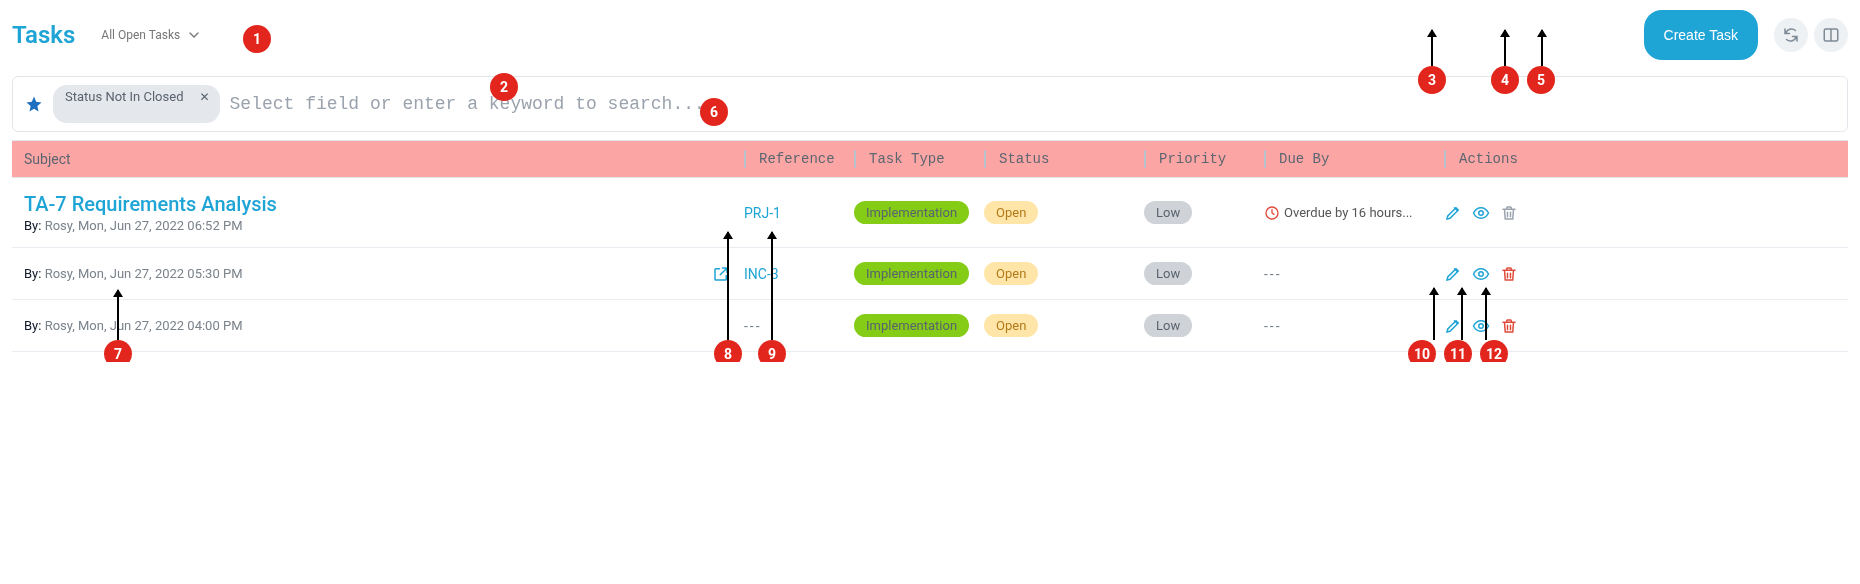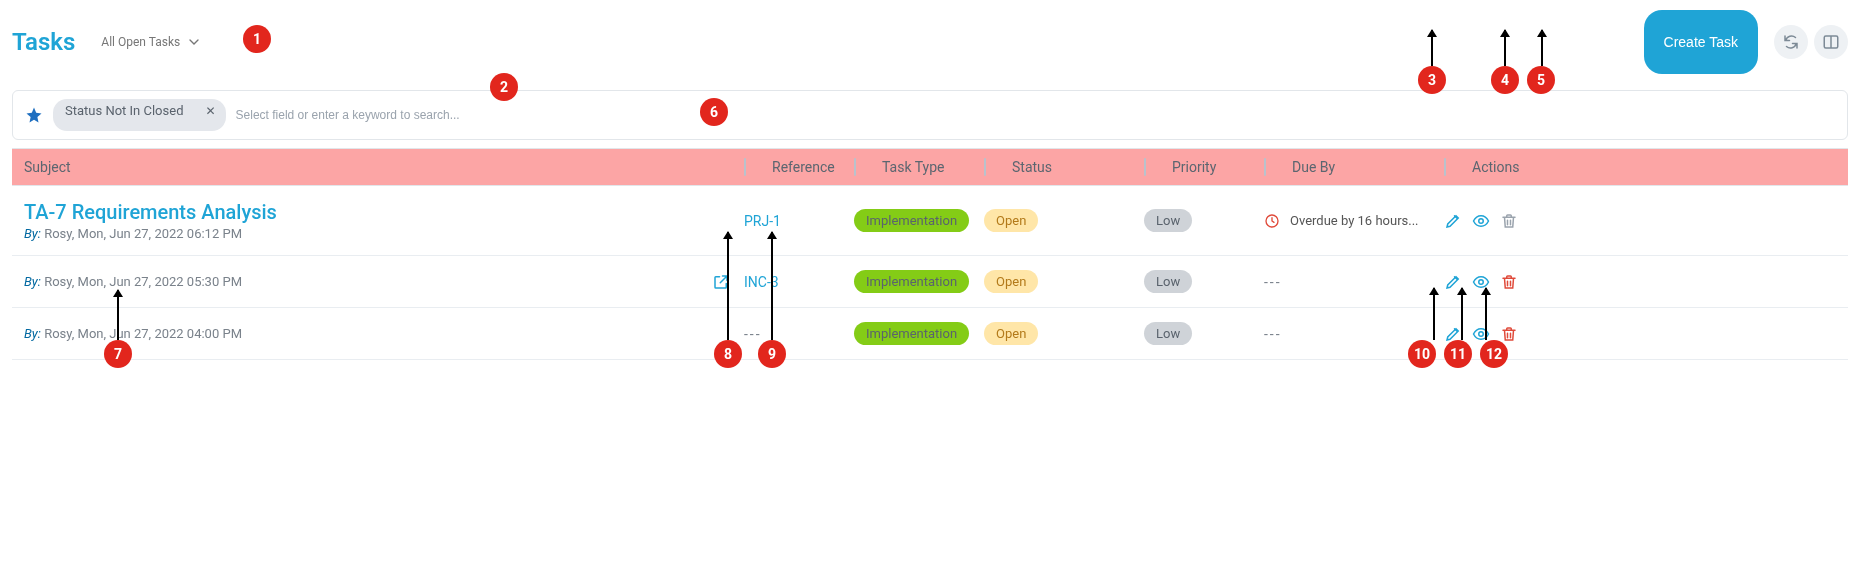--- a/index.html
+++ b/index.html
@@ -32,21 +32,21 @@
     color: #777;
     font-size: 12px;
     cursor: pointer;
   }
   .spacer { flex: 1; }
   .create-btn {
     background: #1fa4d6;
     color: #fff;
     border: none;
     border-radius: 18px;
-    padding: 24px 20px;
+    padding: 17px 20px;
     font-size: 14px;
     cursor: pointer;
     margin-right: 10px;
   }
   .icon-btn {
     width: 34px; height: 34px;
     border-radius: 50%;
     background: #eef1f4;
     display: flex;
     align-items: center;
@@ -64,75 +64,76 @@
     border: 1px solid #e2e6ea;
     border-radius: 6px;
     padding: 8px 12px;
     margin-bottom: 8px;
     background: #fff;
   }
   .star-icon { color: #1f6fc0; width:18px; height:18px; }
   .filter-chip {
     display: inline-flex;
     align-items: center;
-    gap: 22px;
+    gap: 16px;
     background: #e4e7ec;
     color: #5a636d;
     border-radius: 14px;
-    padding: 4px 10px 13px 12px;
+    padding: 4px 10px 19px 12px;
     font-size: 13px;
   }
   .filter-chip .x { font-size: 12px; cursor: pointer; color:#5a636d; }
   .search-input {
     border: none;
     outline: none;
     flex: 1;
-    font-size: 12px;
+    font-size: 18px;
     color: #555;
+    font-family: Liberation Mono, monospace;
   }
   .search-input::placeholder { color: #9aa3ad; }
 
   
   .table-head, .table-row {
     display: grid;
     grid-template-columns: 720px 110px 130px 160px 120px 180px 120px;
     align-items: center;
     gap: 0;
   }
   .table-head {
     background: #fca5a5;
     color: #5c6670;
     font-size: 14px;
     padding: 10px 12px;
     border-top: 1px solid #e2e6ea;
     border-bottom: 1px solid #e2e6ea;
   }
   .th { display:flex; align-items:center; gap:6px; }
-  .th-sep { position: relative; padding-left: 28px; }
+  .th-sep { position: relative; padding-left: 15px; font-family: Liberation Mono, monospace; }
   .th-sep::before {
     content:"";
     position:absolute; left:0; top:50%; transform:translateY(-50%);
     width:2px; height:18px; background:#b9c2cc; border-radius:2px;
   }
 
   .table-row {
     padding: 14px 12px;
     border-bottom: 1px solid #e9edf1;
     position: relative;
   }
   .subj-col .title-link {
     color: #1fa4d6;
     font-size: 20px;
     font-weight: 500;
     display: block;
     margin-bottom: 2px;
     text-decoration: none;
   }
   .byline { color: #7a828b; font-size: 13px; }
-  .byline .label { color:#0369a1;font-style:italic; }
+  .byline .label { color:#0f172a; }
   .ref-link { color: #1fa4d6; font-size:14px; text-decoration:none; }
   .ext-icon {
     position: absolute;
     left: 700px;
     top: 50%;
     transform: translateY(-50%);
     color: #1fa4d6;
     cursor: pointer;
   }
 
@@ -141,21 +142,21 @@
     border-radius: 14px;
     padding: 4px 12px;
     font-size: 13px;
   }
   .badge-gray { background: #84cc16; color:#5a636d; }
   .badge-open { background: #ffe6a8; color:#b37a1a; }
   .badge-low  { background: #cfd3d8; color:#5a636d; }
 
   .dash { color:#7a828b; letter-spacing:2px; }
 
-  .due-overdue { display:flex; align-items:center; gap:10px; color:#555; font-size:13px; }
+  .due-overdue { display:flex; align-items:center; gap:4px; color:#555; font-size:13px; }
   .clock-red { color:#e04a3a; }
 
   .actions-cell { display:flex; gap:10px; align-items:center; }
   .act-icon { width:18px; height:18px; cursor:pointer; }
   .act-edit { color:#1fa4d6; }
   .act-view { color:#1fa4d6; }
   .act-del-gray { color:#9aa3ad; }
   .act-del-red  { color:#e04a3a; }
 
   
@@ -268,21 +269,21 @@
     <div class="th th-sep">Status</div>
     <div class="th th-sep">Priority</div>
     <div class="th th-sep">Due By</div>
     <div class="th th-sep">Actions</div>
   </div>
 
   <div id="rows">
       <div class="table-row">
         <div class="subj-col">
           <a class="title-link" href="#">TA-7 Requirements Analysis</a>
-          <div class="byline"><span class="label">By: </span><span>Rosy, Mon, Jun 27, 2022 06:12 PM</span></div>
+          <div class="byline"><span class="label">By: </span><span>Rosy, Mon, Jun 27, 2022 06:52 PM</span></div>
         </div>
         <div><a class="ref-link" href="#">PRJ-1</a></div>
         <div><span class="badge badge-gray">Implementation</span></div>
         <div><span class="badge badge-open">Open</span></div>
         <div><span class="badge badge-low">Low</span></div>
         <div>
           <div class="due-overdue">
             <svg width="16" height="16" class="clock-red">
               <use href="#i-clock"></use>
             </svg>

